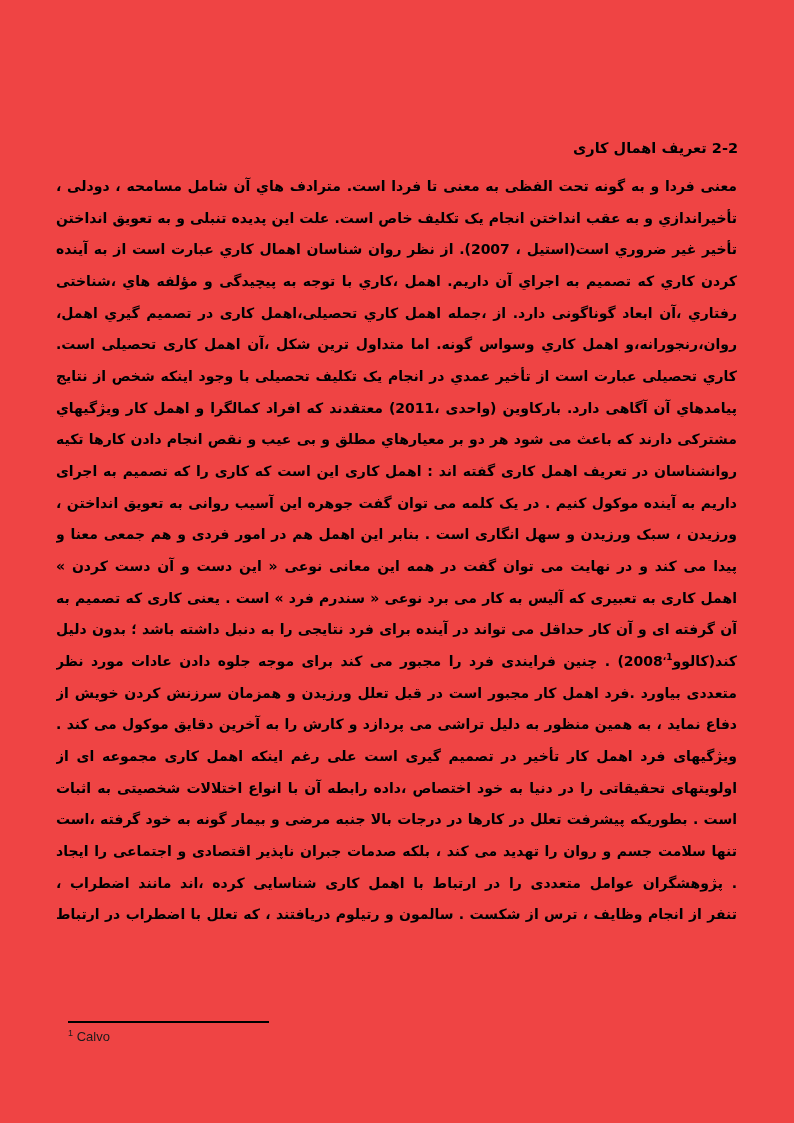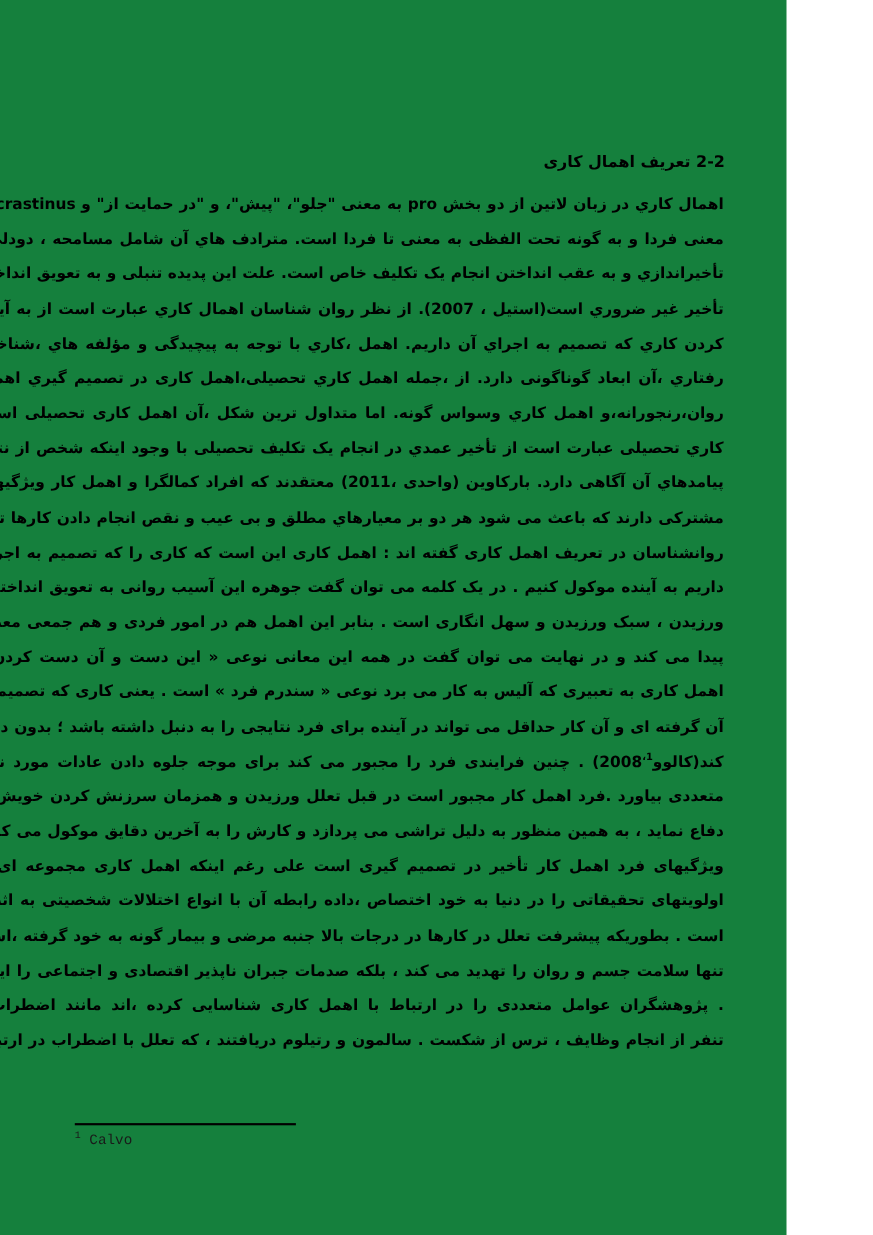--- a/index.html
+++ b/index.html
@@ -1,20 +1,20 @@
 <!DOCTYPE html>
 <html lang="fa"><head>
 <meta charset="utf-8">
 <style>
   html, body { margin: 0; padding: 0; background: #ffffff; }
   .page {
     position: relative;
-    width: 715px;
+    width: 794px;
     height: 1123px;
-    background: #15803d;
+    background: #ef4444;
     color: #000000;
     font-family: "DejaVu Sans", sans-serif;
     overflow: hidden;
   }
   .heading {
     position: absolute;
     top: 140px;
     right: 56px;
     margin: 0;
     direction: rtl;
@@ -50,38 +50,37 @@
     top: 1021px;
     width: 201px;
     height: 0;
     border-top: 2px solid #000000;
   }
   .footnote {
     position: absolute;
     left: 68px;
     top: 1029px;
     direction: ltr;
-    font-family: Liberation Mono, monospace;
+    font-family: Liberation Sans, sans-serif;
     font-size: 13px;
     color: #1a1a1a;
   }
   .footnote sup {
     font-size: 9px;
     line-height: 0;
   }
 </style>
 </head>
 <body>
 
 <div class="page">
 
   <h2 class="heading">2-2 تعریف اهمال کاری</h2>
 
   <div class="body-text">
-    <div class="line">اهمال كاري در زبان لاتین از دو بخش pro به معنی "جلو"، "پیش"، و "در حمایت از" و crastinus به</div>
     <div class="line">معنی فردا و به گونه تحت الفظی به معنی تا فردا است. مترادف هاي آن شامل مسامحه ، دودلی ، به</div>
     <div class="line">تأخیراندازي و به عقب انداختن انجام یک تكلیف خاص است. علت این پدیده تنبلی و به تعویق انداختن یا</div>
     <div class="line">تأخیر غیر ضروري است(استیل ، 2007). از نظر روان شناسان اهمال كاري عبارت است از به آینده موكول</div>
     <div class="line">كردن كاري كه تصمیم به اجراي آن داریم. اهمل ،كاري با توجه به پیچیدگی و مؤلفه هاي ،شناختی عاطفی و</div>
     <div class="line">رفتاري ،آن ابعاد گوناگونی دارد. از ،جمله اهمل كاري تحصیلی،اهمل كاری در تصمیم گیري اهمل، كاری</div>
     <div class="line">روان،رنجورانه،و اهمل كاري وسواس گونه. اما متداول ترین شكل ،آن اهمل كاری تحصیلی است. اهمل</div>
     <div class="line">كاري تحصیلی عبارت است از تأخیر عمدي در انجام یک تكلیف تحصیلی با وجود اینكه شخص از نتایج و</div>
     <div class="line">پیامدهاي آن آگاهی دارد. باركاوین (واحدی ،2011) معتقدند كه افراد كمالگرا و اهمل كار ویژگیهاي شناختی</div>
     <div class="line">مشتركی دارند كه باعث می شود هر دو بر معیارهاي مطلق و بی عیب و نقص انجام دادن كارها تكیه كنند.</div>
     <div class="line">روانشناسان در تعریف اهمل كاری گفته اند : اهمل كاری این است كه كاری را كه تصمیم به اجرای آن</div>

